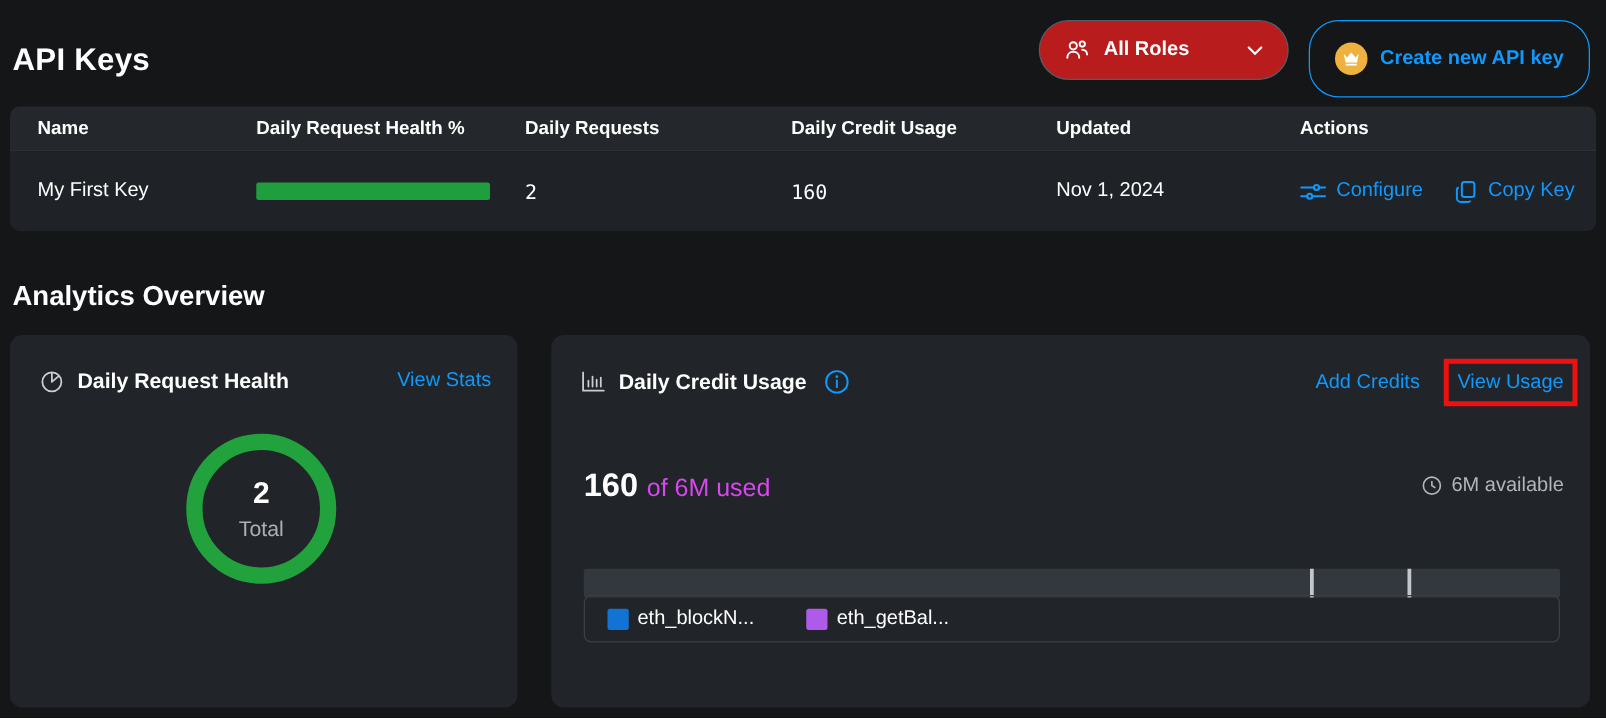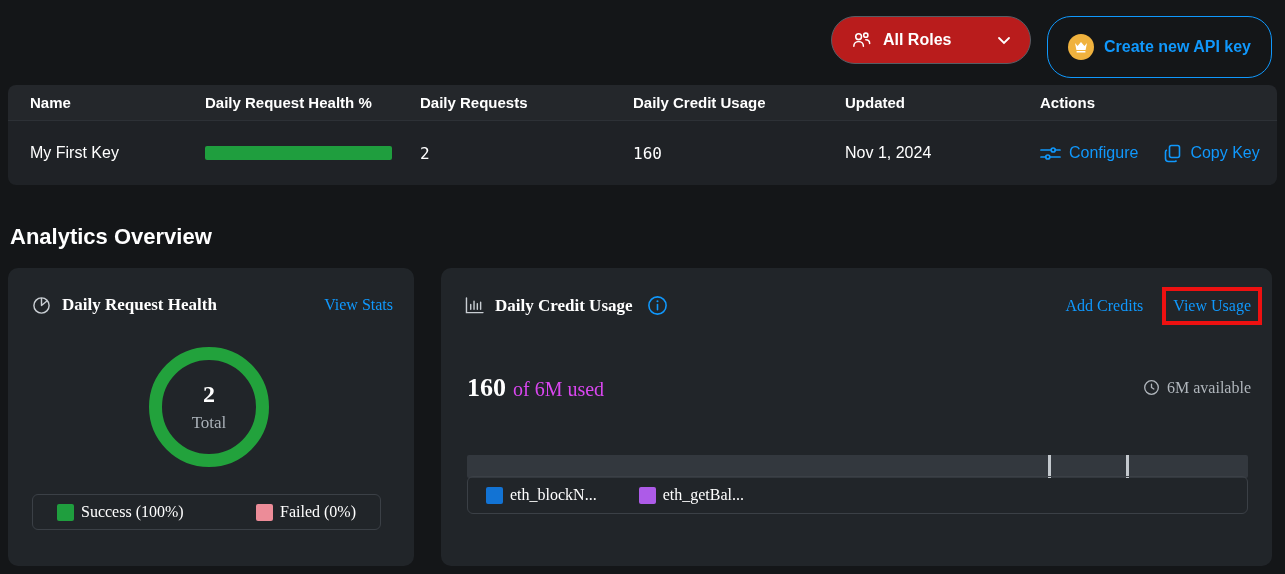--- a/index.html
+++ b/index.html
@@ -42,21 +42,21 @@
   .t-row { height:64px; background:#1f2226; }
   .t-row > div { font-size:16px; color:#fff; }
   .mono { font-family:"DejaVu Sans Mono", monospace; font-size:16px; }
   .health-track { width:187px; height:14px; border-radius:2px; background:transparent; }
   .health-fill { height:100%; background:#1f9e3e; border-radius:2px; }
   .actions-cell { display:flex; align-items:center; gap:26px; }
   .action-link { display:flex; align-items:center; gap:8px; color:#1098fc; font-size:16px; cursor:pointer; text-decoration:none; }
   
   .analytics-title { position:absolute; left:10px; top:224px; font-size:22px; font-weight:700; }
   .card {
-    position:absolute; top:268px; height:298px; background:#212529; border-radius:10px;font-family:Liberation Serif, serif;
+    position:absolute; top:268px; height:298px; background:#212529; border-radius:10px;
   }
   .card-left { left:8px; width:406px; }
   .card-right { left:441px; width:831px; }
   .card-head {
     position:absolute; left:24px; right:21px; top:27px;
     display:flex; align-items:center; gap:11px;
   }
   .card-title { font-size:17px; font-weight:700; color:#fff; white-space:nowrap; }
   .card-links { margin-left:auto; display:flex; align-items:center; gap:30px; }
   .card-link { color:#1098fc; font-size:16px; cursor:pointer; text-decoration:none; white-space:nowrap; }
@@ -96,20 +96,21 @@
     position:absolute; left:-11px; right:-11px; top:-10px; bottom:-10px;
     border:4px solid #ee1111; pointer-events:none;
   }
   svg { display:block; }
 </style>
 </head>
 <body>
 
 <div class="page">
 
+  <h1 class="page-title">API Keys</h1>
   <div class="top-controls">
     <div class="roles-pill">
       <span>
         <svg width="23" height="23" viewBox="0 0 24 24" fill="none" stroke="#fff" stroke-width="1.6" stroke-linecap="round">
           <circle cx="9" cy="8" r="3"></circle>
             <path d="M4 18c0-3 2.2-5 5-5s5 2 5 5"></path>
           <circle cx="16.5" cy="6.5" r="2.2"></circle>
             <path d="M16.5 11.2c2.3 0 4 1.6 4 4"></path>
         </svg>
       </span>
@@ -186,30 +187,20 @@
       </span>
       <span class="card-title">Daily Request Health</span>
       <span class="card-links">
           <a class="card-link">View Stats</a>
         </span>
     </div>
     <div class="donut">
       <span class="donut-value">2</span>
       <span class="donut-label">Total</span>
     </div>
-    <div class="legend-box legend-left">
-      <span class="legend-item">
-        <span class="legend-swatch" style="background-color: rgb(31, 158, 62);"></span>
-        <span class="legend-label">Success (100%)</span>
-      </span>
-      <span class="legend-item">
-        <span class="legend-swatch" style="background-color: rgb(236, 140, 152);"></span>
-        <span class="legend-label">Failed (0%)</span>
-      </span>
-    </div>
   </div>
 
   <div class="card card-right">
     <div class="card-head">
       <span>
         <svg width="19" height="17" viewBox="0 0 20 18" fill="none" stroke="#c9ced3" stroke-width="1.5" stroke-linecap="round">
           <path d="M1.5 1v15.5H19"></path>
             <path d="M6 13V8M9.5 13V4.5M13 13V7M16.5 13V5.5"></path>
         </svg>
       </span>

